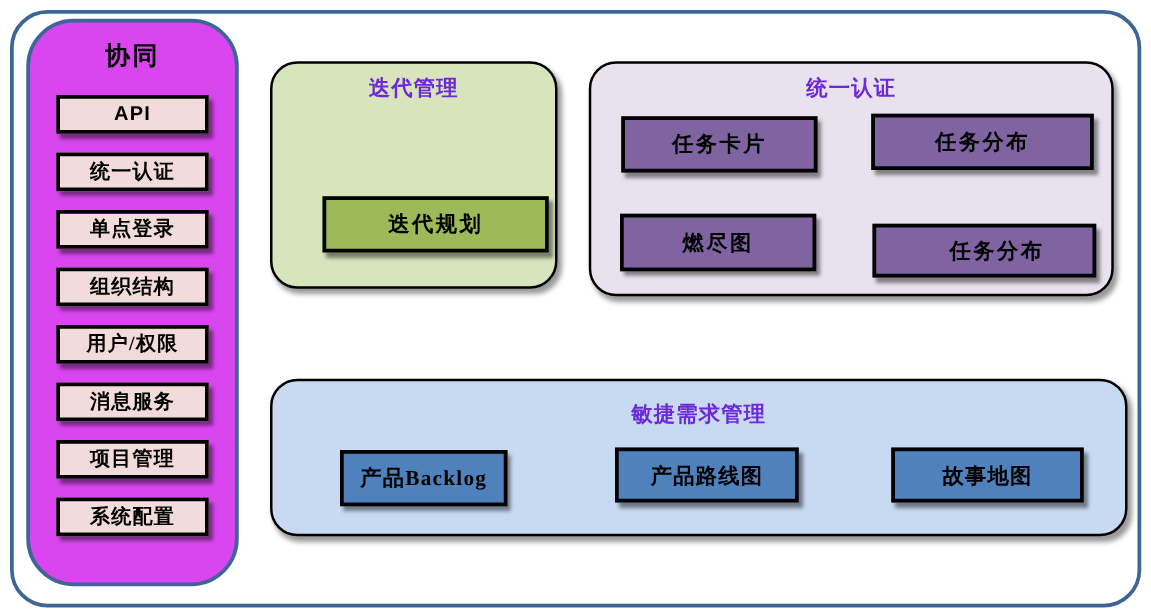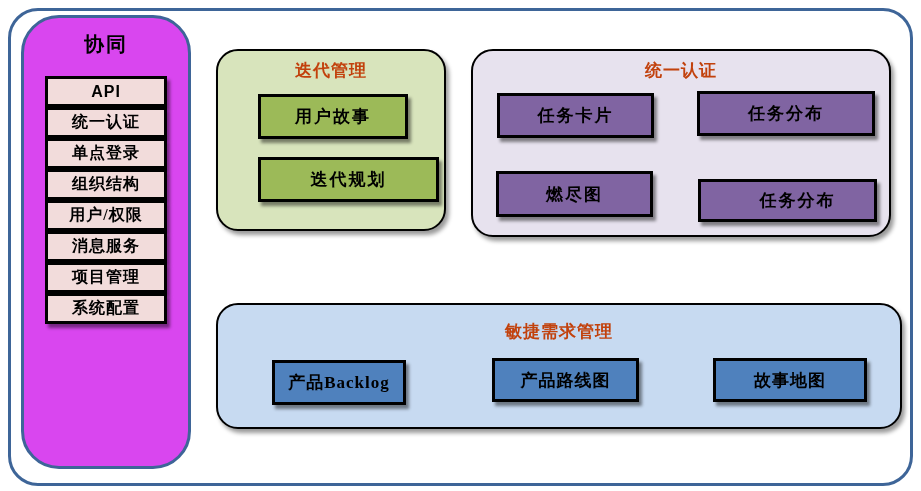--- a/index.html
+++ b/index.html
@@ -14,39 +14,39 @@
   
   .sidebar{
     position:absolute;left:10px;top:4px;width:164px;height:448px;
     background:#d946ef;border:3.5px solid #3e6598;border-radius:38px;
   }
   .sidebar-title{
     margin-top:13px;text-align:center;font-size:20px;font-weight:bold;
     color:#000;letter-spacing:2px;
   }
   .sidebar-items{
-    display:flex;flex-direction:column;align-items:center;margin-top:18px;
+    display:flex;flex-direction:column;align-items:center;gap:15px;margin-top:18px;
   }
   .node{
     box-sizing:border-box;border:3px solid #000;display:flex;align-items:center;
     justify-content:center;font-weight:bold;color:#000;
     box-shadow:3px 4px 3px rgba(0,0,0,0.45);
   }
   .node.pink{
     width:122px;height:31px;background:#f2dcdb;font-size:16px;letter-spacing:1px;
     font-family:"Liberation Serif","DejaVu Serif",serif;
   }
   .node.pink.latin{font-family:"Liberation Sans","DejaVu Sans",sans-serif;}
   
   .group{
     position:absolute;box-sizing:border-box;border:2.5px solid #000;border-radius:22px;
     box-shadow:3px 4px 4px rgba(0,0,0,0.40);
   }
   .group-title{
-    text-align:center;font-size:17px;font-weight:bold;color:#c2410c;letter-spacing:1px;
+    text-align:center;font-size:17px;font-weight:bold;color:#6d28d9;letter-spacing:1px;
   }
   .group.green{left:205px;top:38px;width:230px;height:182px;background:#d8e4bc;}
   .group.purple{left:460px;top:38px;width:420px;height:188px;background:#e7e2ee;}
   .group.bluebig{left:205px;top:292px;width:686px;height:126px;background:#c7daf1;}
   .group .node{
     position:absolute;font-size:17px;letter-spacing:2px;
     font-family:"Liberation Serif","DejaVu Serif",serif;
   }
   .node.green-item{background:#9cba58;}
   .node.purple-item{background:#8064a2;}
@@ -80,21 +80,20 @@
         <div class="node pink">组织结构</div>
         <div class="node pink">用户/权限</div>
         <div class="node pink">消息服务</div>
         <div class="node pink">项目管理</div>
         <div class="node pink">系统配置</div>
       </div>
     </div>
 
     <div class="group green">
       <div class="group-title pt8">迭代管理</div>
-      <div class="node green-item n-user-story">用户故事</div>
       <div class="node green-item n-iteration-planning">迭代规划</div>
     </div>
 
     <div class="group purple">
       <div class="group-title pt8">统一认证</div>
       <div class="node purple-item n-task-card">任务卡片</div>
       <div class="node purple-item n-custom-status">任务分布</div>
       <div class="node purple-item n-burndown">燃尽图</div>
       <div class="node purple-item n-task-distribution">任务分布</div>
     </div>

